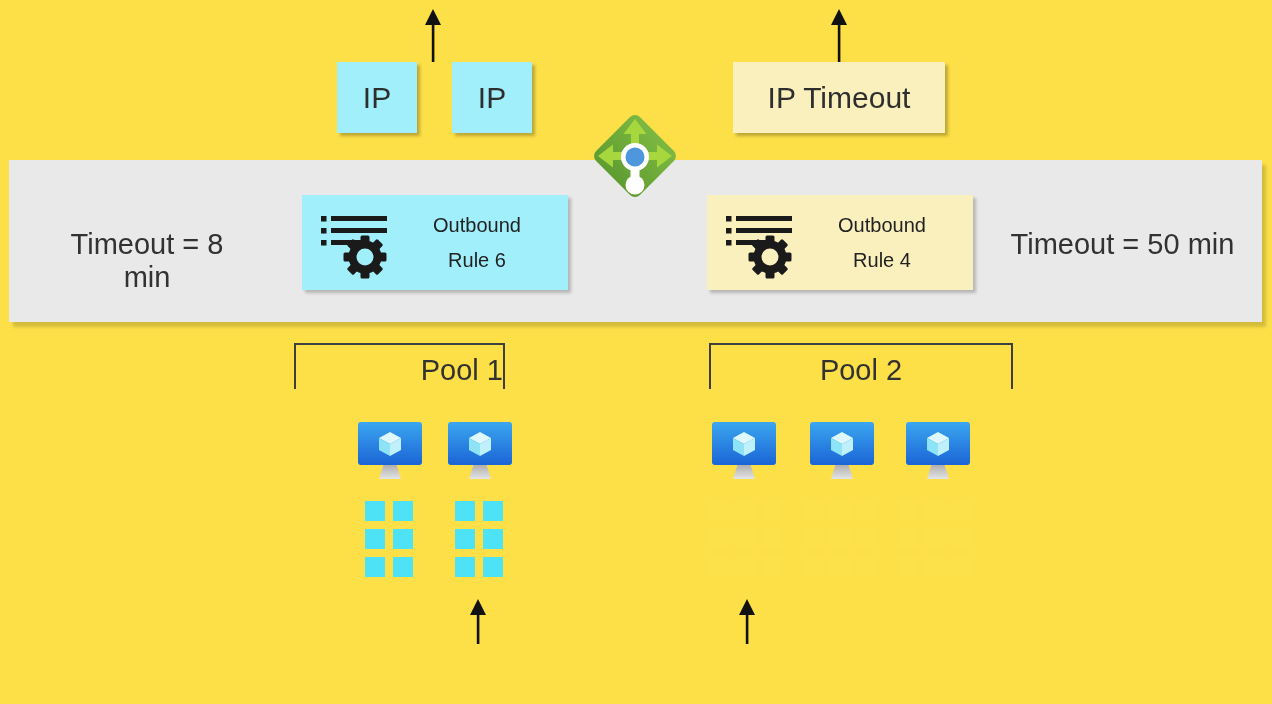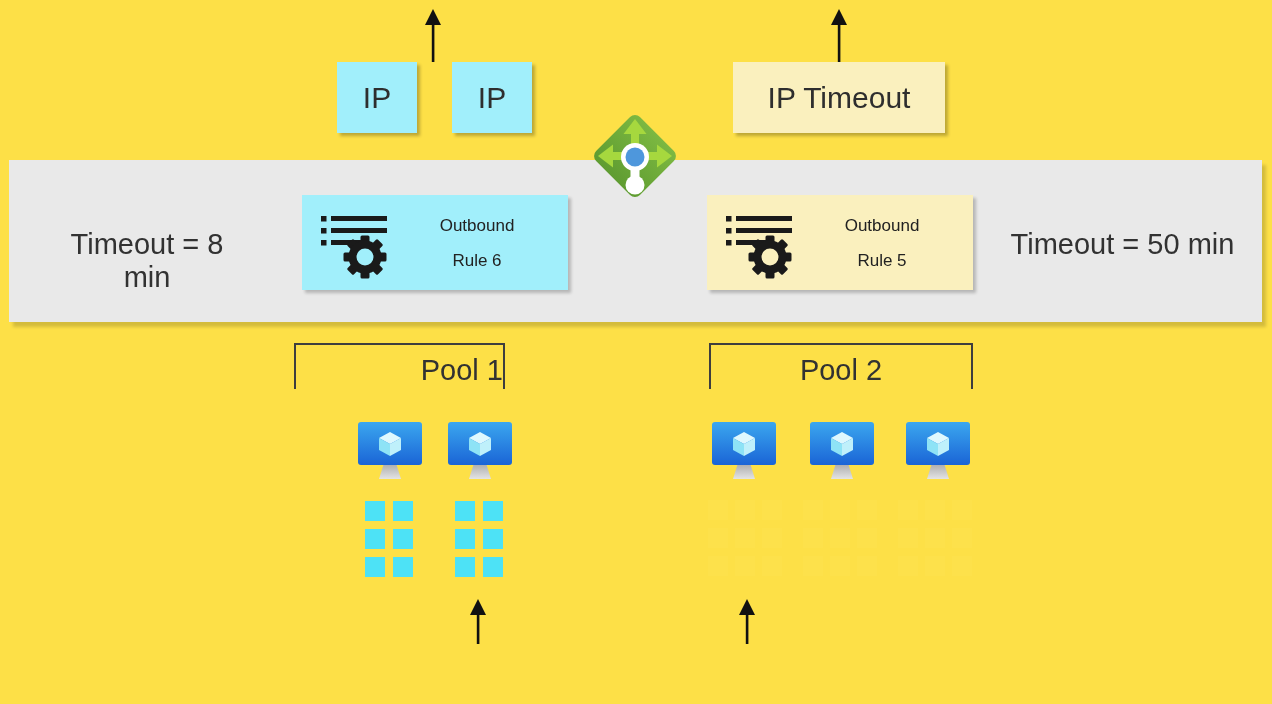--- a/index.html
+++ b/index.html
@@ -25,30 +25,30 @@
   .timeout-right{left:985px;width:275px;}
   .rule-box{
     position:absolute;top:195px;width:266px;height:95px;
     box-shadow:3px 3px 3px rgba(0,0,0,0.22);
   }
   .rule-1{left:302px;} .rule-2{left:707px;}
   .rule-icon{position:absolute;left:15px;top:19px;}
   .rule-label{
     position:absolute;left:92px;top:0;width:166px;height:100%;
     display:flex;flex-direction:column;justify-content:center;align-items:center;
-    font-size:17px;line-height:35px;color:#222;text-align:center;
+    font-size:20px;line-height:35px;color:#222;text-align:center;
   }
   .lb-icon{position:absolute;left:590px;top:112px;z-index:5;}
   .pool-bracket{
     position:absolute;top:343px;height:46px;box-sizing:border-box;
     border:2px solid #3e3e3e;border-bottom:none;
     text-align:center;font-size:29px;padding-top:9px;color:#323232;
   }
   .pool-bracket-1{left:294px;width:211px;text-align:right;}
-  .pool-bracket-2{left:709px;width:264px;}
+  .pool-bracket-2{left:709px;width:304px;}
   .vm{position:absolute;top:422px;}
   .port-grid{position:absolute;display:grid;}
   .port{width:20px;height:20px;}
   .arrow{position:absolute;}
   .caption{
     position:absolute;left:383px;top:651px;width:500px;
     text-align:center;font-size:29px;color:#323232;
   }
 </style>
 </head>
@@ -157,21 +157,21 @@
             <rect x="-4.5" y="-21.5" width="9" height="10" rx="1.5" transform="rotate(225)"></rect>
             <rect x="-4.5" y="-21.5" width="9" height="10" rx="1.5" transform="rotate(270)"></rect>
             <rect x="-4.5" y="-21.5" width="9" height="10" rx="1.5" transform="rotate(315)"></rect>
           </g>
           <circle r="12.5" fill="none" stroke="#1a1a1a" stroke-width="8"></circle>
         </g>
       </g>
     </svg>
     <div class="rule-label">
       <span>Outbound</span>
-      <span>Rule 5</span>
+      <span>Rule 4</span>
     </div>
   </div>
 
   <div class="pool-bracket pool-bracket-1">
     <span>Pool 1</span>
   </div>
   <div class="pool-bracket pool-bracket-2">
     <span>Pool 2</span>
   </div>
 

